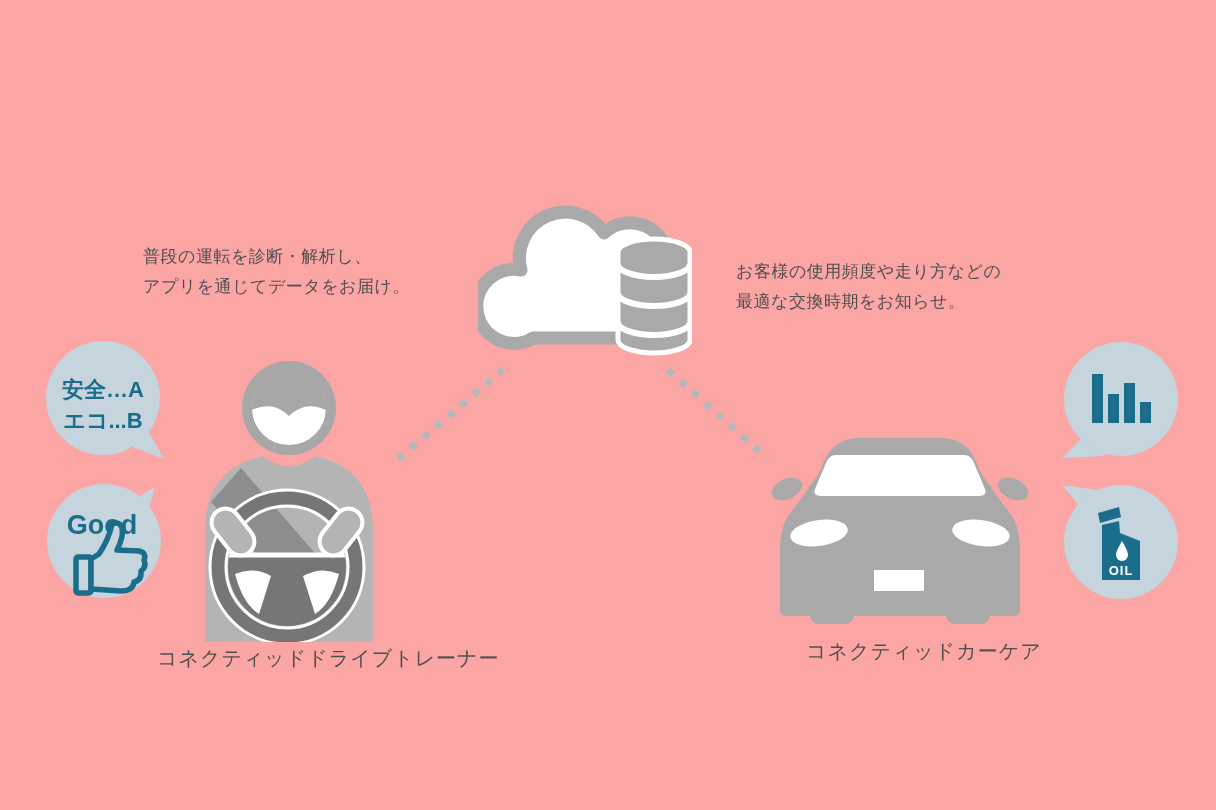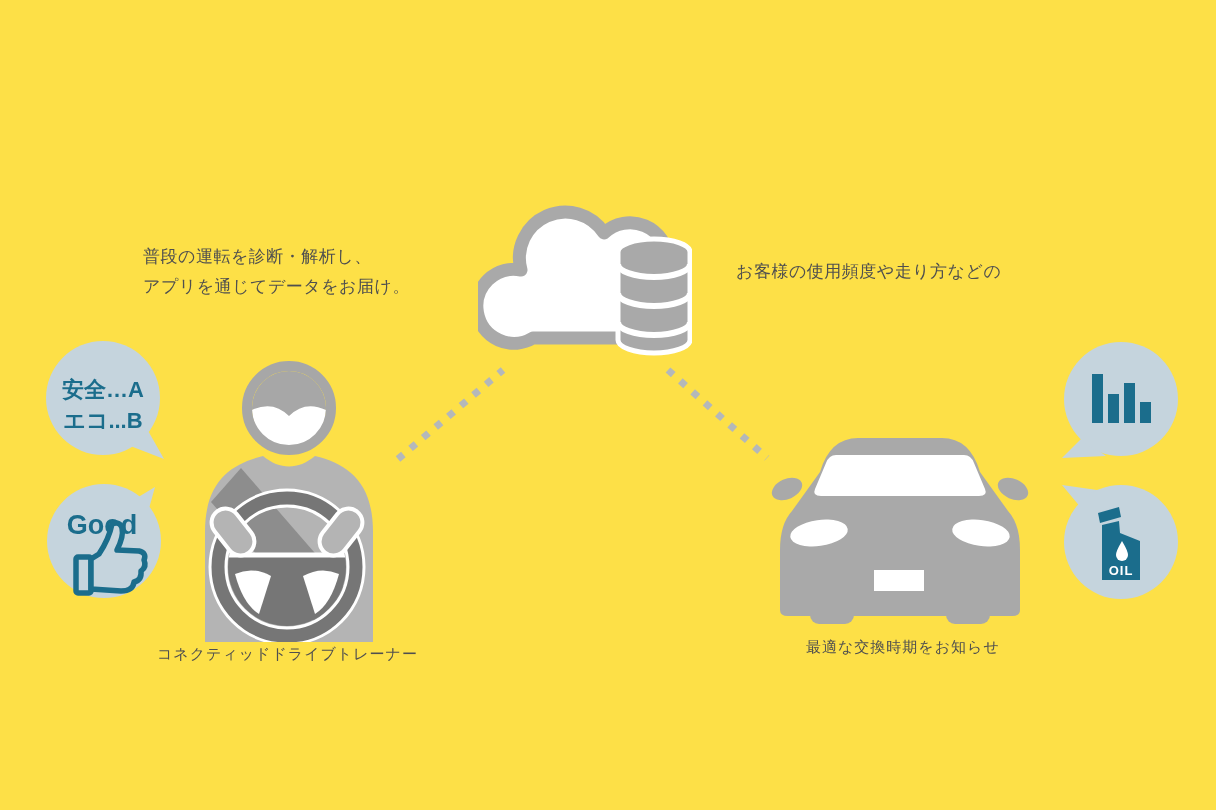--- a/index.html
+++ b/index.html
@@ -1,26 +1,26 @@
 <!DOCTYPE html>
 <html><head>
 <meta charset="utf-8">
 <style>
   html,body{margin:0;padding:0;background:#ffffff;}
   .stage{
-    position:relative;width:1216px;height:810px;overflow:hidden;background:#fde047;
+    position:relative;width:1216px;height:810px;overflow:hidden;background:#fca5a5;
     font-family:"Liberation Sans","DejaVu Sans",sans-serif;
   }
   .abs{position:absolute;}
   .para{
     font-size:17px;line-height:30px;color:#4f4f4f;letter-spacing:0.5px;white-space:nowrap;
   }
   .para span{display:block;}
   .caption{
-    font-size:15px;color:#4f4f4f;letter-spacing:1px;white-space:nowrap;
+    font-size:20px;color:#4f4f4f;letter-spacing:1px;white-space:nowrap;
   }
   svg{display:block;}
   .bubble-text{font-weight:bold;fill:#1b6d8c;}
 </style>
 </head>
 <body>
 
 <div class="stage">
 
   <svg class="abs" style="left:0;top:0;" width="1216" height="810">
@@ -38,20 +38,21 @@
     </g>
   </svg>
 
   <div class="abs para" style="left:143px;top:242px;">
     <span>普段の運転を診断・解析し、</span>
     <span>アプリを通じてデータをお届け。</span>
   </div>
 
   <div class="abs para" style="left:736px;top:257px;">
     <span>お客様の使用頻度や走り方などの</span>
+    <span>最適な交換時期をお知らせ。</span>
   </div>
 
   <svg class="abs" style="left:44px;top:338px;" width="132" height="132" viewBox="0 0 132 132">
     <polygon points="76,104 120,121 98,82" fill="#c5d4dd"></polygon>
     <circle cx="59" cy="60" r="57" fill="#c5d4dd"></circle>
     <text class="bubble-text" x="59" y="59" font-size="22" text-anchor="middle">安全…A</text>
     <text class="bubble-text" x="59" y="90" font-size="22" text-anchor="middle">エコ...B</text>
   </svg>
 
   <svg class="abs" style="left:45px;top:481px;" width="132" height="132" viewBox="0 0 132 132">
@@ -124,15 +125,15 @@
       <ellipse cx="243" cy="61" rx="16" ry="10" transform="rotate(24 243 61)"></ellipse>
       <path d="M 10,182 L 10,122 Q 10,96 22,83 L 50,44 Q 60,10 88,10 L 172,10 Q 200,10 210,44 L 238,83 Q 250,96 250,122 L 250,182 Q 250,188 242,188 L 18,188 Q 10,188 10,182 Z"></path>
     </g>
     <path d="M 66,27 L 194,27 Q 201,27 204,35 L 215,61 Q 218,68 209,68 L 51,68 Q 42,68 45,61 L 56,35 Q 59,27 66,27 Z" fill="#ffffff"></path>
     <ellipse cx="49" cy="105" rx="29" ry="13" transform="rotate(-8 49 105)" fill="#ffffff"></ellipse>
     <ellipse cx="211" cy="105" rx="29" ry="13" transform="rotate(8 211 105)" fill="#ffffff"></ellipse>
     <rect x="104" y="142" width="50" height="21" fill="#ffffff"></rect>
   </svg>
 
   <div class="abs caption" style="left:157px;top:645px;">コネクティッドドライブトレーナー</div>
-  <div class="abs caption" style="left:806px;top:638px;">最適な交換時期をお知らせ</div>
+  <div class="abs caption" style="left:806px;top:638px;">コネクティッドカーケア</div>
 
 </div>
 
 </body></html>

